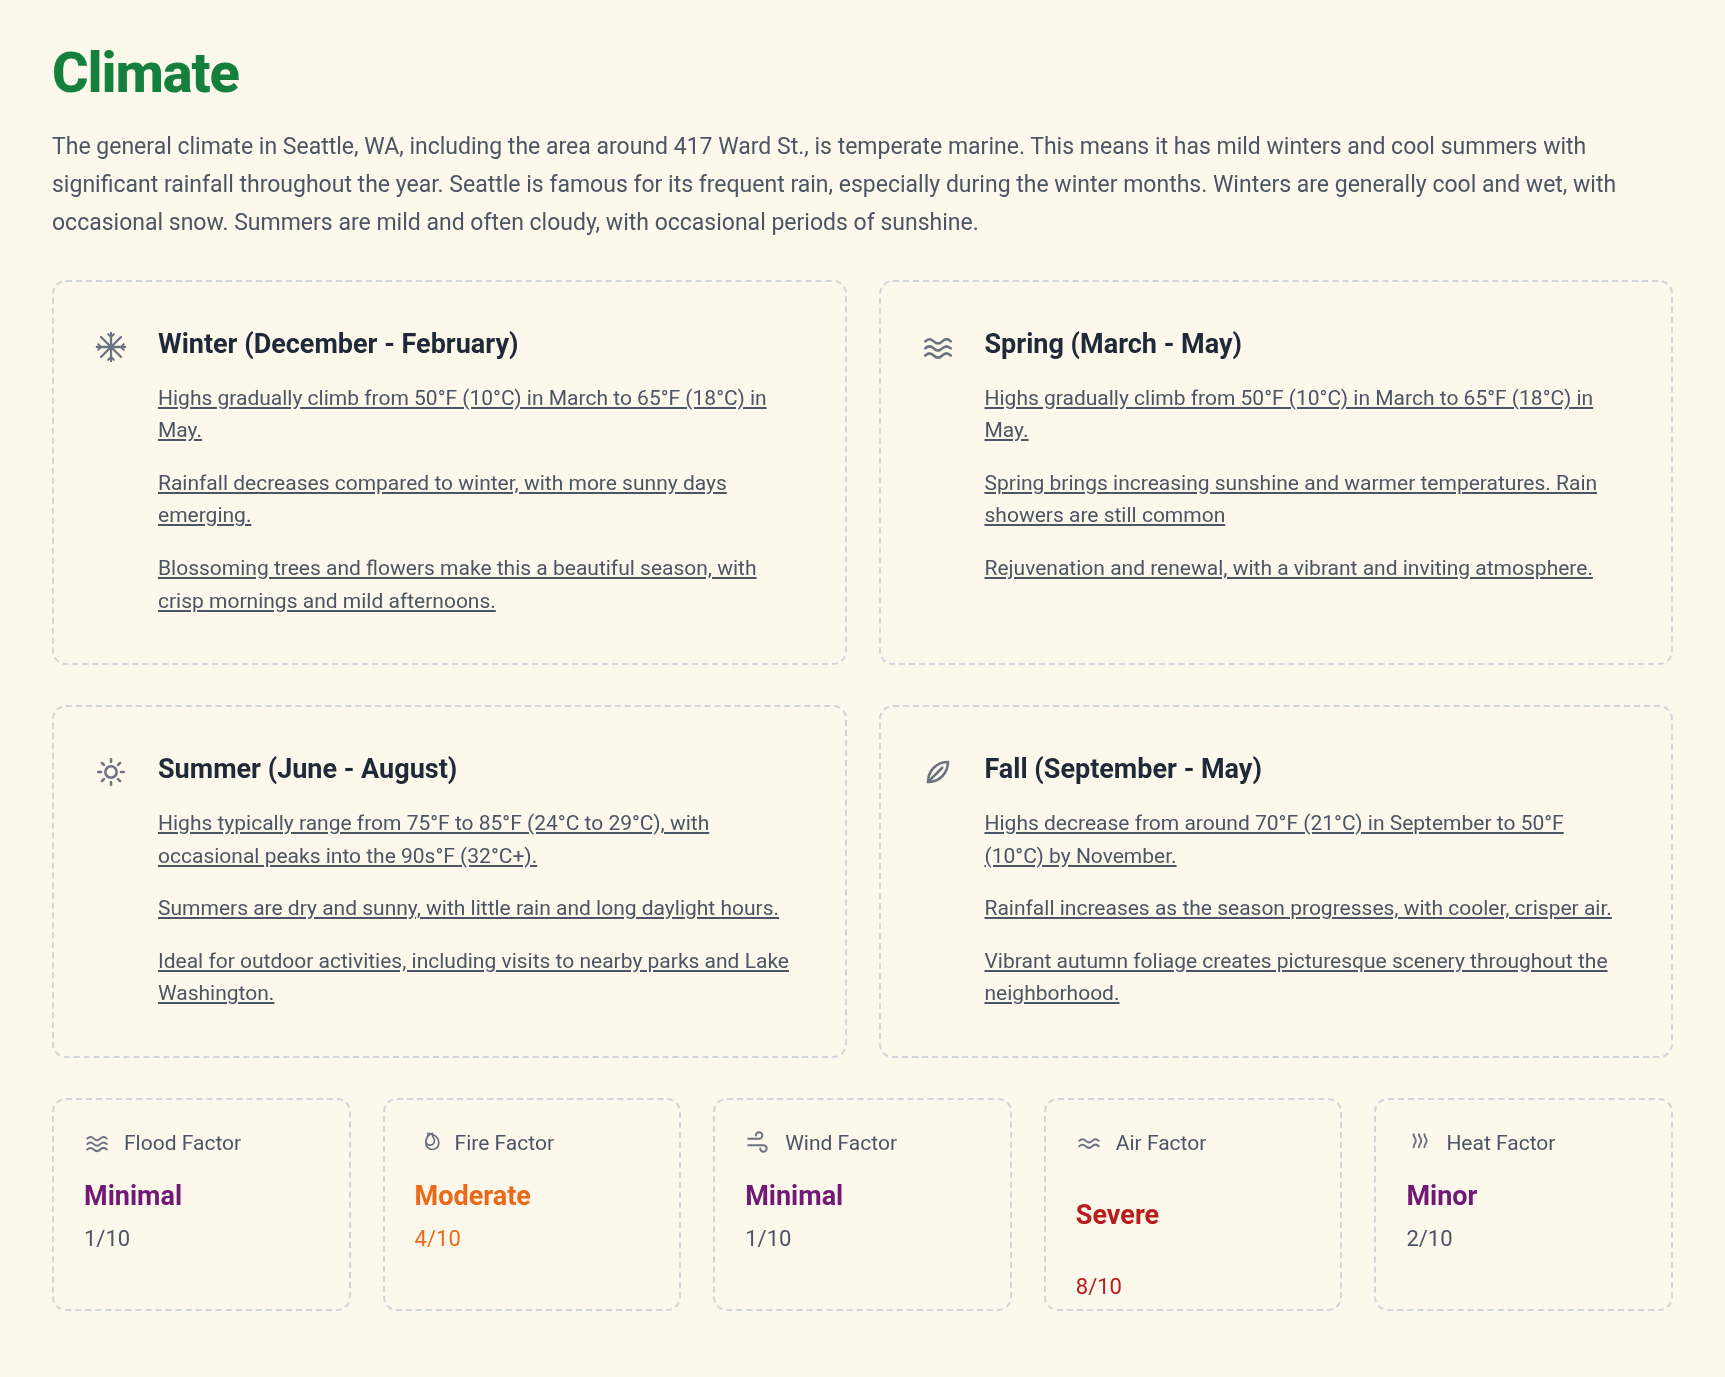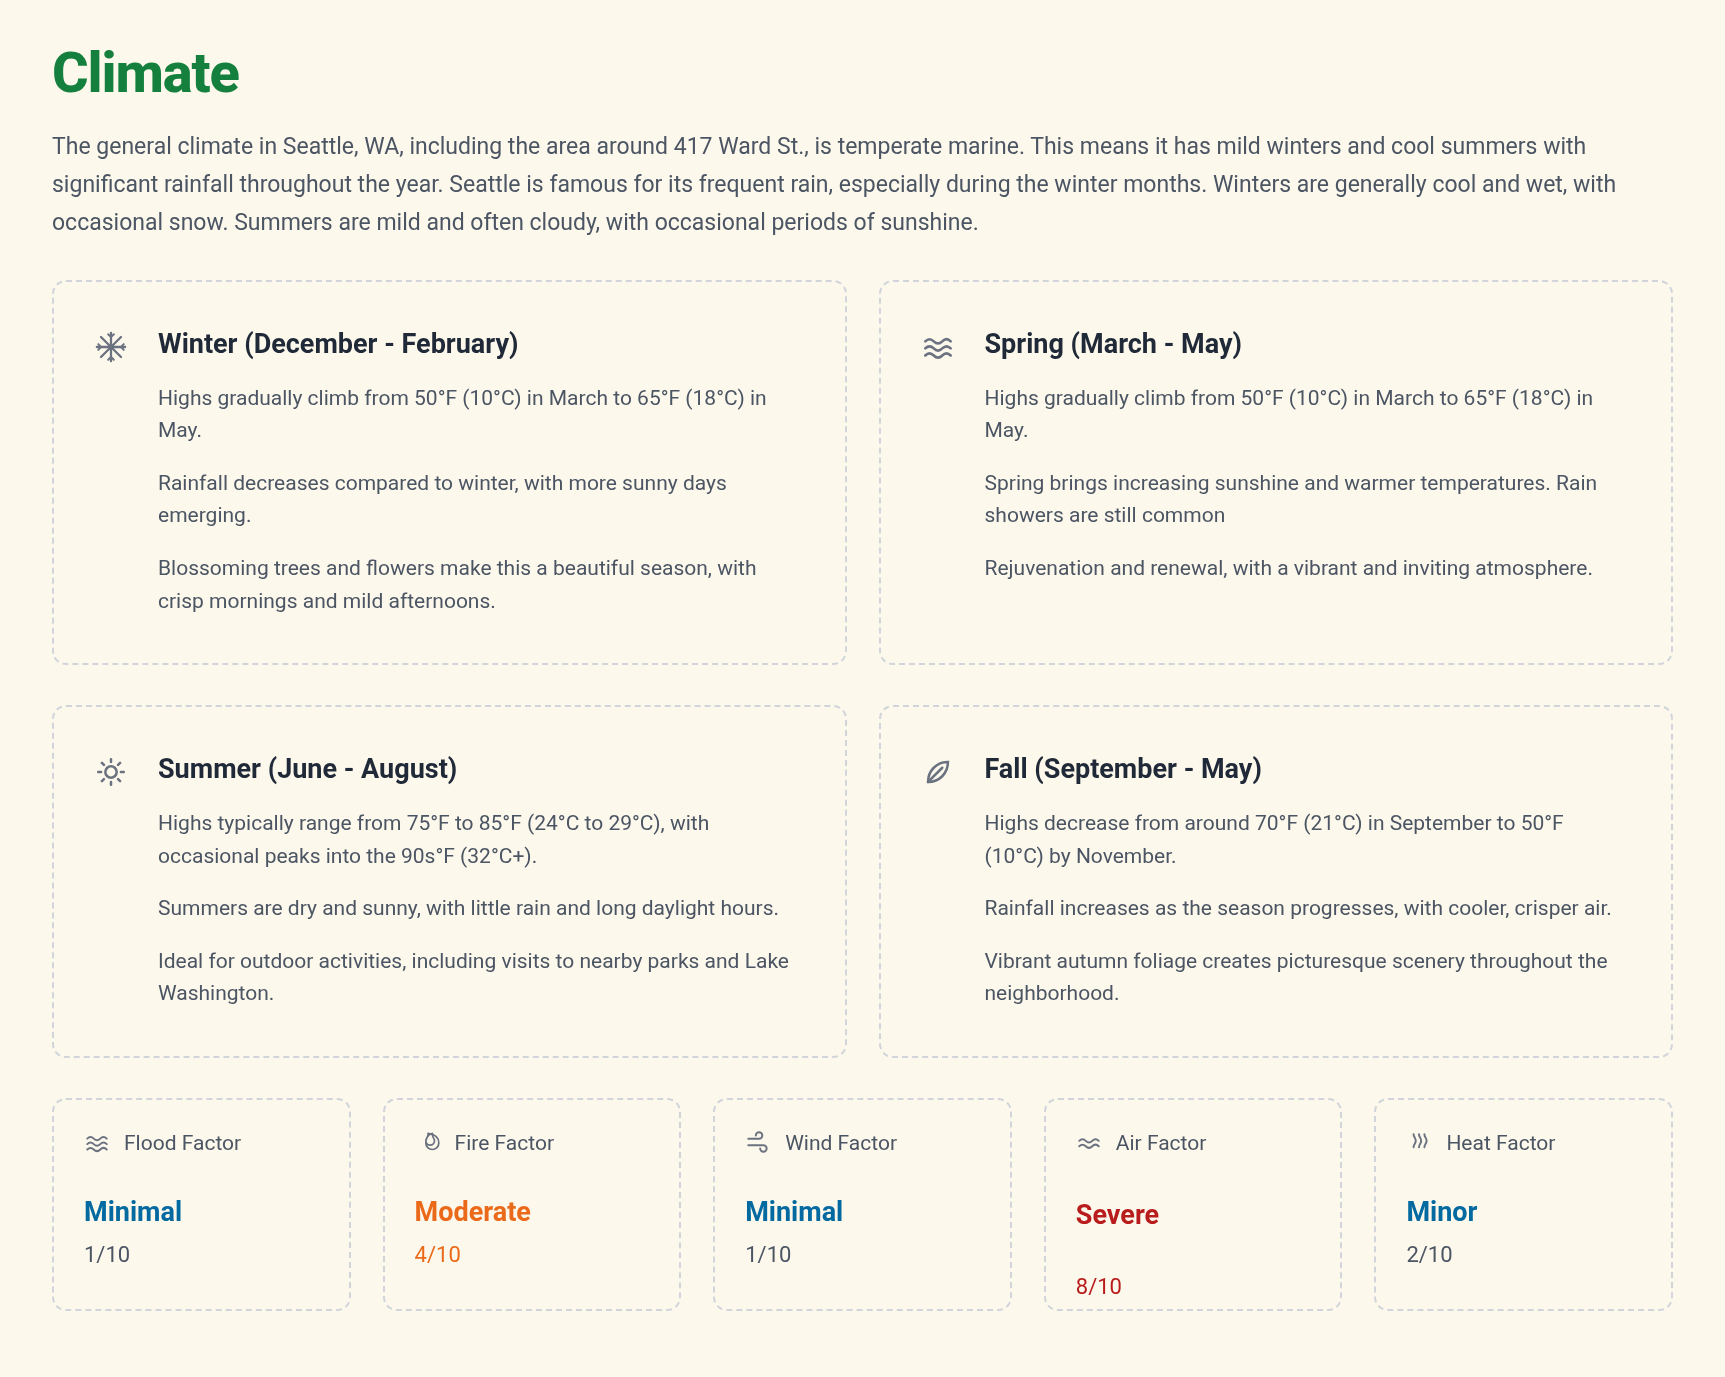--- a/index.html
+++ b/index.html
@@ -54,54 +54,55 @@
     font-size: 27px;
     font-weight: 700;
     color: #1f2937;
     margin-bottom: 22px;
   }
   .season-line {
     font-size: 21px;
     line-height: 1.55;
     color: #4b5563;
     margin-bottom: 20px;
+    text-decoration: underline;
   }
   .season-line:last-child { margin-bottom: 0; }
 
   .factors-row {
     display: grid;
     grid-template-columns: repeat(5, 1fr);
     gap: 32px;
   }
   .factor-card {
     border: 2px dashed #d1d5db;
     border-radius: 14px;
     padding: 30px 30px 10px 30px;
     background: transparent;
   }
   .factor-head {
     display: flex;
     align-items: center;
     gap: 14px;
-    margin-bottom: 40px;
+    margin-bottom: 24px;
     color: #4b5563;
   }
   .factor-head .factor-icon {
     width: 26px; height: 26px; color: #6b7280;
   }
   .factor-head .factor-icon svg { width:100%; height:100%; display:block; }
   .factor-label {
     font-size: 21px;
     color: #4b5563;
   }
   .factor-verdict {
     font-size: 27px;
     font-weight: 700;
     margin-bottom: 14px;
-    color: #0369a1;
+    color: #701a75;
   }
   .factor-score {
     font-size: 22px;
     color: #4b5563;
   }
   .c-orange { color: #ea6a1a; }
   .c-red { color: #b91c1c; margin-top: 43px; }
 </style>
 </head>
 <body>

